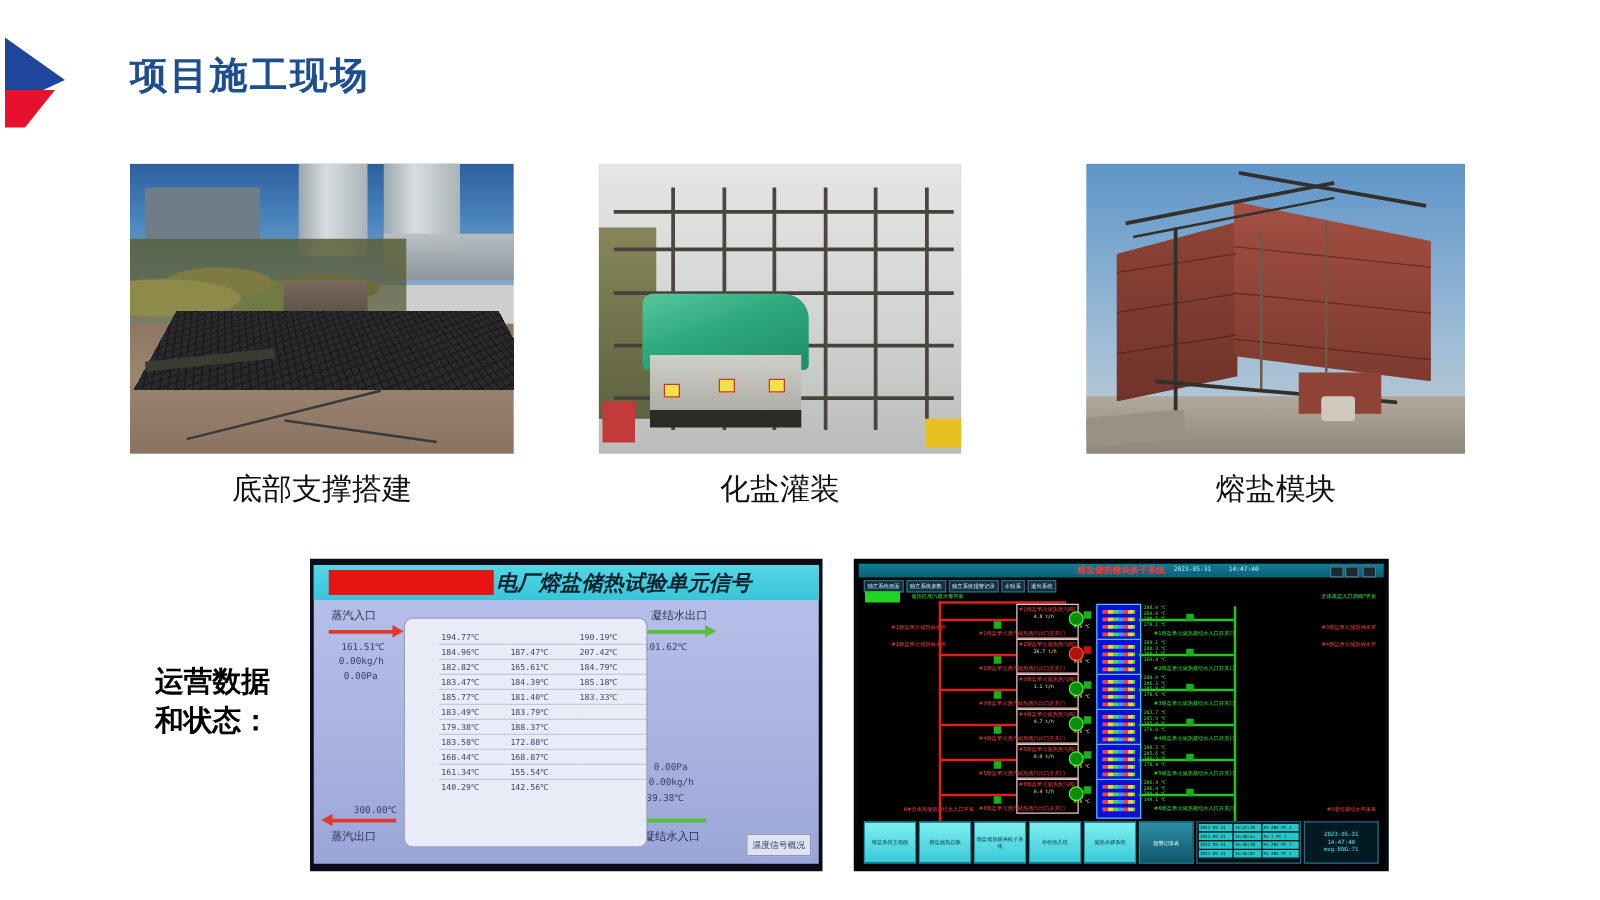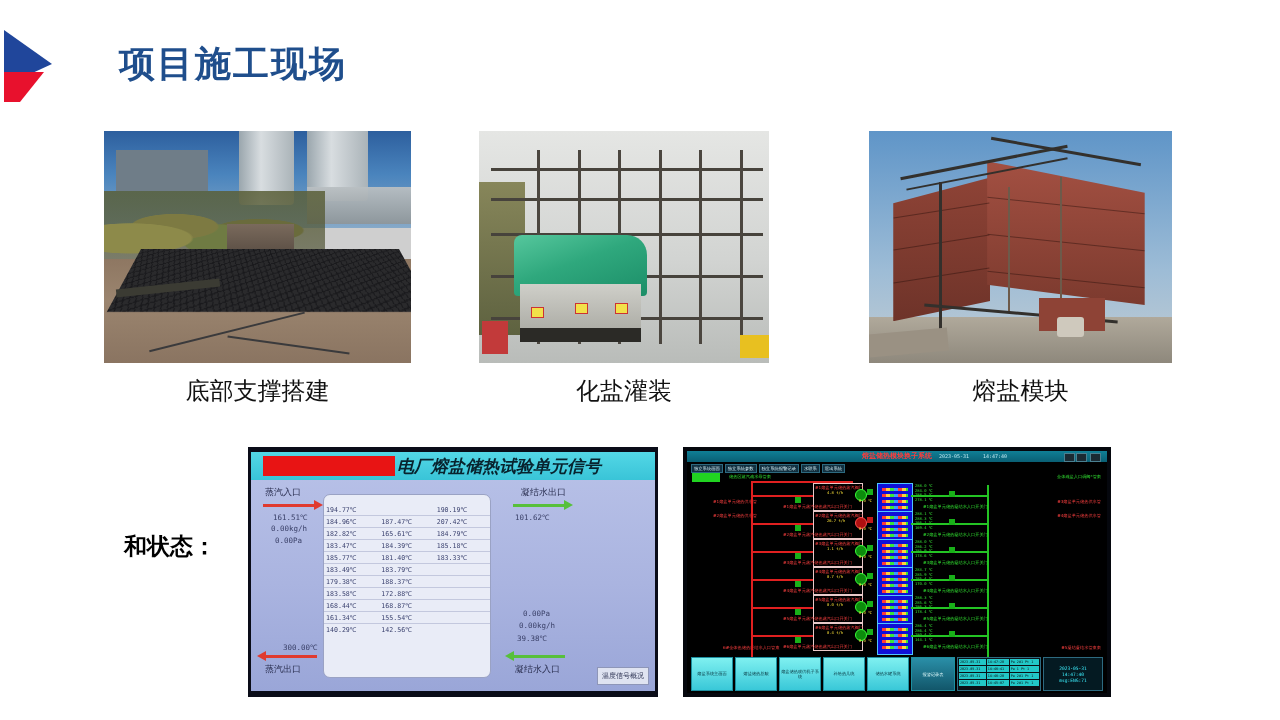--- a/index.html
+++ b/index.html
@@ -6,23 +6,23 @@
   body{
     width:1280px;height:720px;overflow:hidden;background:#ffffff;
     font-family:"Liberation Sans","DejaVu Sans",sans-serif;
     position:relative;
   }
   
   .logo{position:absolute;left:0px;top:28px;width:56px;height:76px;}
   .logo svg{display:block;}
   
   .slide-title{
-    position:absolute;left:119px;top:40px;
+    position:absolute;left:104px;top:40px;
     font-family:"DejaVu Serif","Liberation Serif",serif;
-    font-size:36px;font-weight:600;color:#1f4e8c;letter-spacing:2px;
+    font-size:30px;font-weight:600;color:#1f4e8c;letter-spacing:2px;
     white-space:nowrap;
   }
   
   .photo{position:absolute;background:#cfcfcf;overflow:hidden;}
   .photo .ph-inner{position:absolute;inset:0;}
   .cap{
     position:absolute;text-align:center;
     font-family:"DejaVu Serif","Liberation Serif",serif;
     font-size:24px;color:#111;white-space:nowrap;
   }
@@ -99,21 +99,21 @@
     font-family:"DejaVu Sans Mono",monospace;}
   .arrow{position:absolute;height:3px;}
   .arrow.red{background:#e03a2f;}
   .arrow.green{background:#57c03a;}
   .arrow .head{position:absolute;top:-4px;width:0;height:0;border-top:5.5px solid transparent;border-bottom:5.5px solid transparent;}
   .arrow.red .head{right:-8px;border-left:9px solid #e03a2f;}
   .arrow.green .head{right:-8px;border-left:9px solid #57c03a;}
   .arrow.red.left .head{left:-8px;right:auto;border-left:none;border-right:9px solid #e03a2f;}
   .arrow.green.left .head{left:-8px;right:auto;border-left:none;border-right:9px solid #57c03a;}
   .hmi-table{position:absolute;left:72px;top:42px;width:166px;height:182px;
-    background:#e9ecf7;border:1px solid #9aa2c4;border-radius:7px;overflow:hidden;}
+    background:#e9ecf7;border:1px solid #9aa2c4;border-radius:7px;overflow:hidden;padding-left:27px;}
   .hmi-table table{width:100%;border-collapse:collapse;margin-top:9px;}
   .hmi-table td{height:11px;font-size:6.6px;color:#3c4370;
     font-family:"DejaVu Sans Mono",monospace;padding:0 2px;
     border-top:1px solid #c3c8de;text-align:left;}
   .hmi-table tr:first-child td{border-top:none;}
   .hmi-btn{position:absolute;right:6px;bottom:6px;background:#dfe3f1;border:1px solid #8e96b8;
     font-size:7px;color:#323858;padding:3px 4px;white-space:nowrap;
     font-family:"DejaVu Sans",sans-serif;}
   
   .scada{position:absolute;left:683px;top:447px;width:428px;height:250px;
@@ -241,20 +241,21 @@
     <div class="p3-beam" style="left:63%;top:20%;width:2px;height:52%;background:#6d5a4a;"></div>
     <div class="p3-beam" style="left:18%;top:78%;width:64%;height:3px;transform:rotate(5deg);"></div>
     <div style="position:absolute;left:56%;top:72%;width:22%;height:14%;background:#8e4336;"></div>
     <div style="position:absolute;left:62%;top:80%;width:9%;height:9%;background:#cfc9bd;border-radius:3px;"></div>
     <div style="position:absolute;left:0%;top:86%;width:26%;height:10%;background:#9a9183;transform:rotate(-5deg);"></div>
   </div>
 </div>
 <div class="cap" style="left:869px;top:375px;width:303px;">熔盐模块</div>
 
 <div class="left-label">
+  <div>运营数据</div>
   <div>和状态：</div>
 </div>
 
 <div class="hmi">
   <div class="hmi-inner">
 
     <div class="hmi-titlebar">
       <div class="hmi-redact"></div>
       <div class="hmi-title">电厂熔盐储热试验单元信号</div>
     </div>

